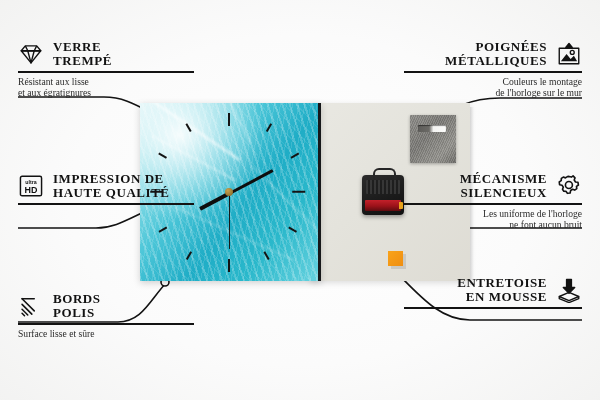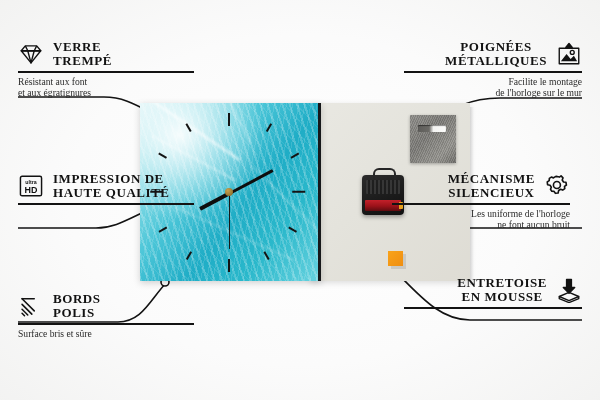--- a/index.html
+++ b/index.html
@@ -108,35 +108,35 @@
 
   
   .callout{position:absolute;}
   .callout .head{display:flex;align-items:center;gap:9px;}
   .callout.left .head{justify-content:flex-start;}
   .callout.right .head{justify-content:flex-end;}
   .title{
     font-size:13px;font-weight:700;letter-spacing:.55px;color:#121212;
     line-height:13.5px;text-transform:uppercase;white-space:pre-line;
   }
-  .callout.right .title{text-align:center;}
+  .callout.right .title{text-align:right;}
   .rule{height:1.6px;background:#131313;margin:4px 0 3px;}
   .desc{
     font-size:9.6px;line-height:11.6px;color:#2b2b2b;white-space:pre-line;
   }
   .callout.right .desc{text-align:right;}
   .ico{width:26px;height:26px;flex:0 0 26px;display:block;text-align:right;}
   .ico svg{display:block;width:26px;height:26px;}
 
   
   #c-verre   {left:18px; top:40px;  width:176px;}
   #c-impr    {left:18px; top:172px; width:176px;}
   #c-bords   {left:18px; top:292px; width:176px;}
   #c-poign   {left:404px;top:40px;  width:178px;}
-  #c-meca    {left:392px;top:172px; width:178px;}
+  #c-meca    {left:404px;top:172px; width:178px;}
   #c-entre   {left:404px;top:276px; width:178px;}
 
   #c-verre .rule{width:176px;}
   #c-impr  .rule{width:176px;}
   #c-bords .rule{width:176px;}
   #c-poign .rule{width:178px;}
   #c-meca  .rule{width:178px;}
   #c-entre .rule{width:178px;}
 
   
@@ -213,21 +213,21 @@
           <path d="M4 12 L16 27 L28 12 Z"></path>
           <path d="M4 12 L9 6 H23 L28 12 Z"></path>
           <path d="M9 6 L12 12 L16 27 L20 12 L23 6"></path>
           <path d="M4 12 H28"></path>
         </svg>
       </span>
       <div class="title">VERRE
 TREMPÉ</div>
     </div>
     <div class="rule"></div>
-    <div class="desc">Résistant aux font
+    <div class="desc">Résistant aux lisse
 et aux égratignures</div>
   </div>
 
   <div class="callout left" id="c-impr">
     <div class="head">
       <span class="ico">
         <svg viewBox="0 0 32 32">
           <rect x="3" y="4" width="26" height="24" rx="2" fill="none" stroke="#121212" stroke-width="1.8"></rect>
           <text x="16" y="14" text-anchor="middle" font-family="Liberation Sans, sans-serif" font-size="6.5" font-weight="700" fill="#121212">ultra</text>
           <text x="16" y="25" text-anchor="middle" font-family="Liberation Sans, sans-serif" font-size="11" font-weight="700" fill="#121212">HD</text>
@@ -247,38 +247,38 @@
             <path d="M5 7 L20 22"></path>
           <path d="M5 14 L17 26"></path>
             <path d="M5 20 L12 27"></path>
           <path d="M5 25 L8 28"></path>
         </svg>
       </span>
       <div class="title">BORDS
 POLIS</div>
     </div>
     <div class="rule"></div>
-    <div class="desc">Surface bris et sûre</div>
+    <div class="desc">Surface lisse et sûre</div>
   </div>
 
   <div class="callout right" id="c-poign">
     <div class="head">
       <div class="title">POIGNÉES
 MÉTALLIQUES</div>
       <span class="ico">
         <svg viewBox="0 0 32 32" fill="none" stroke="#121212" stroke-width="1.7" stroke-linejoin="round">
           <path d="M16 3 L12 8 H20 Z" fill="#121212"></path>
           <rect x="4" y="9" width="24" height="19"></rect>
           <path d="M6 25 L13 16 L18 22 L22 18 L26 25 Z" fill="#121212" stroke="none"></path>
           <circle cx="20" cy="14" r="2.4"></circle>
         </svg>
       </span>
     </div>
     <div class="rule"></div>
-    <div class="desc">Facilite le montage
+    <div class="desc">Couleurs le montage
 de l'horloge sur le mur</div>
   </div>
 
   <div class="callout right" id="c-meca">
     <div class="head">
       <div class="title">MÉCANISME
 SILENCIEUX</div>
       <span class="ico">
         <svg viewBox="0 0 32 32" fill="none" stroke="#121212" stroke-width="2" stroke-linejoin="round">
           <path d="M16 4.2 L19 5 L21 3.6 L23.4 6 L22.4 8.6 L24 11 L27 11.4 L27.6 14.8

